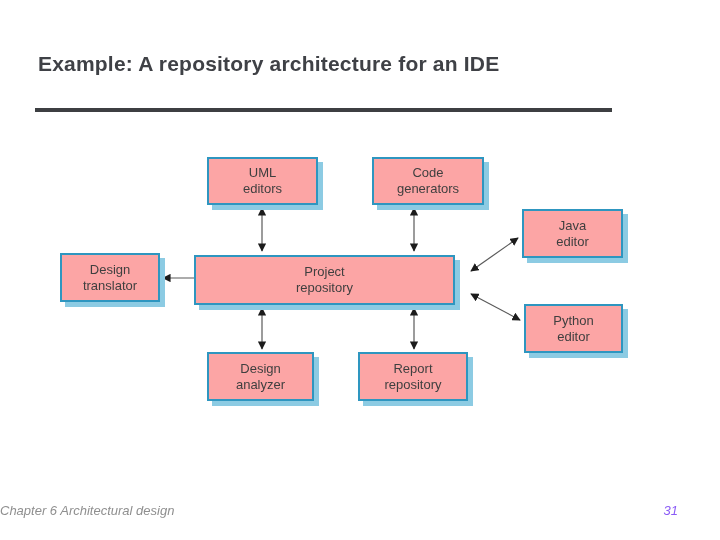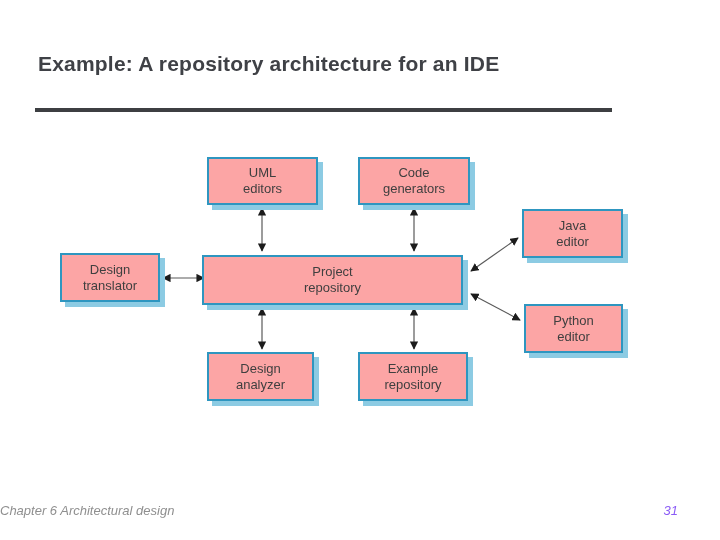--- a/index.html
+++ b/index.html
@@ -58,52 +58,52 @@
       <line x1="471" y1="294" x2="520" y2="320" marker-start="url(#ahs)" marker-end="url(#ah)"></line>
       <line x1="262" y1="308" x2="262" y2="349" marker-start="url(#ahs)" marker-end="url(#ah)"></line>
       <line x1="414" y1="308" x2="414" y2="349" marker-start="url(#ahs)" marker-end="url(#ah)"></line>
     </svg>
 
     <div class="node" style="left:207px;top:157px;width:111px;height:48px">
       <span>UML</span>
       <span>editors</span>
     </div>
 
-    <div class="node" style="left:358px;top:157px;width:112px;height:48px">
+    <div class="node" style="left:372px;top:157px;width:112px;height:48px">
       <span>Code</span>
       <span>generators</span>
     </div>
 
     <div class="node" style="left:522px;top:209px;width:101px;height:49px">
       <span>Java</span>
       <span>editor</span>
     </div>
 
     <div class="node" style="left:60px;top:253px;width:100px;height:49px">
       <span>Design</span>
       <span>translator</span>
     </div>
 
-    <div class="node" style="left:202px;top:255px;width:261px;height:50px">
+    <div class="node" style="left:194px;top:255px;width:261px;height:50px">
       <span>Project</span>
       <span>repository</span>
     </div>
 
     <div class="node" style="left:524px;top:304px;width:99px;height:49px">
       <span>Python</span>
       <span>editor</span>
     </div>
 
     <div class="node" style="left:207px;top:352px;width:107px;height:49px">
       <span>Design</span>
       <span>analyzer</span>
     </div>
 
     <div class="node" style="left:358px;top:352px;width:110px;height:49px">
-      <span>Example</span>
+      <span>Report</span>
       <span>repository</span>
     </div>
 
   </div>
 
   <div class="footer-bar">
     <span class="footer-text">Chapter 6 Architectural design</span>
     <span class="page-number">31</span>
   </div>
 

